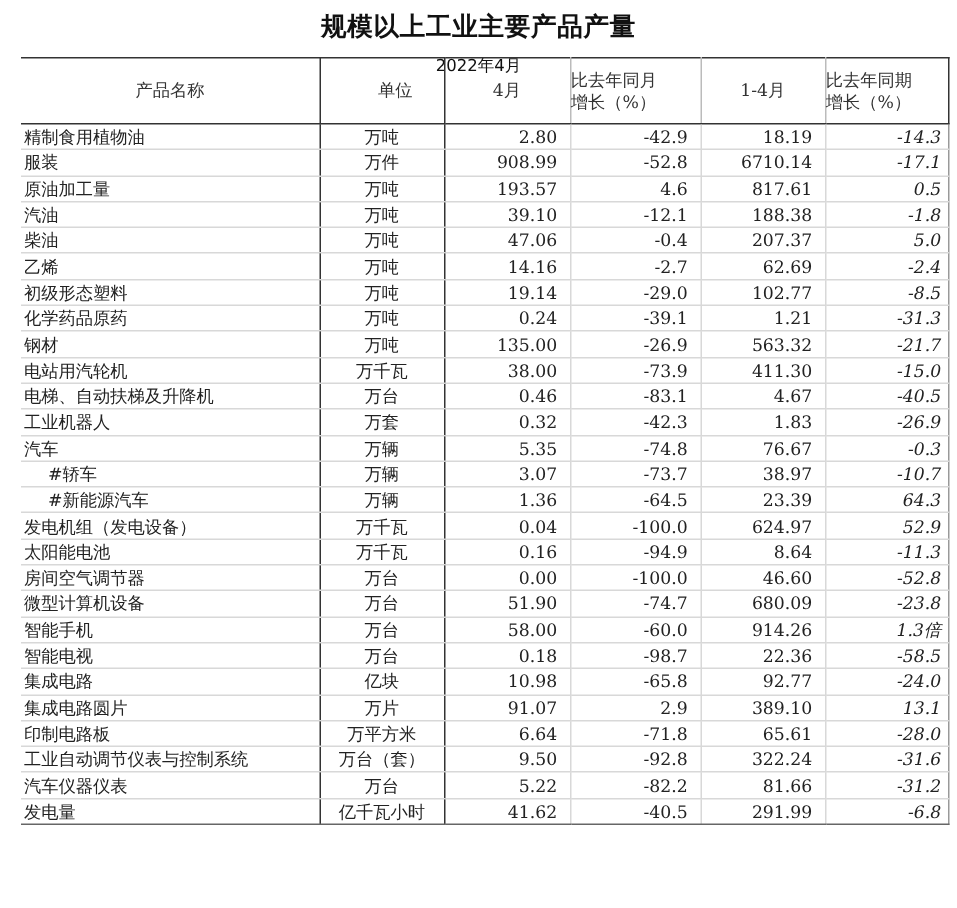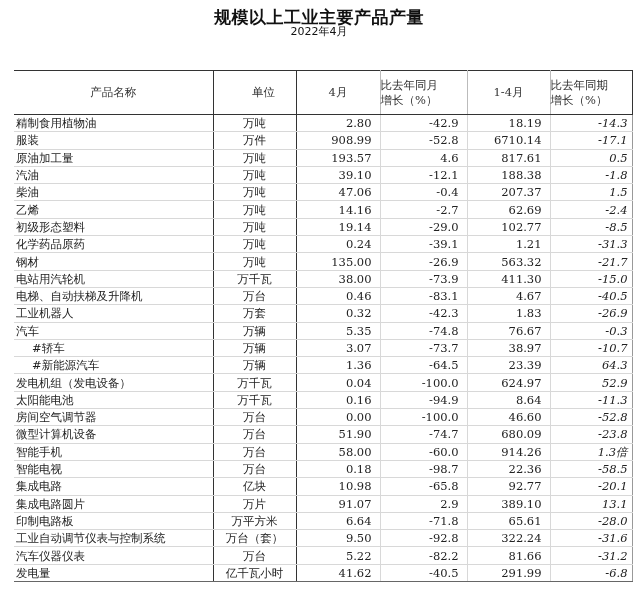--- a/index.html
+++ b/index.html
@@ -23,31 +23,31 @@
       text-align: center;
       font-family: "DejaVu Sans", "Liberation Sans", sans-serif;
       font-weight: bold;
       font-size: 17px;
       letter-spacing: 0.5px;
       color: #111;
     }
     .subtitle {
       position: absolute;
       left: 0;
-      top: 24px;
+      top: 36px;
       width: 638px;
       text-align: center;
       font-family: "DejaVu Sans", "Liberation Sans", sans-serif;
       font-size: 11px;
       color: #111;
     }
     table.data {
       position: absolute;
       left: 14px;
-      top: 70px;
+      top: 38px;
       border-collapse: collapse;
       table-layout: fixed;
       width: 618px;
       font-size: 11.5px;
     }
     table.data col.c-name { width: 199px; }
     table.data col.c-unit { width: 83px; }
     table.data col.c-m { width: 84px; }
     table.data col.c-mg { width: 87px; }
     table.data col.c-cum { width: 83px; }
@@ -160,21 +160,21 @@
     <td class="num">-12.1</td>
     <td class="num">188.38</td>
     <td class="num last">-1.8</td>
   </tr>
       <tr>
     <td class="name">柴油</td>
     <td class="unit">万吨</td>
     <td class="num">47.06</td>
     <td class="num">-0.4</td>
     <td class="num">207.37</td>
-    <td class="num last">1.5</td>
+    <td class="num last">5.0</td>
   </tr>
       <tr>
     <td class="name">乙烯</td>
     <td class="unit">万吨</td>
     <td class="num">14.16</td>
     <td class="num">-2.7</td>
     <td class="num">62.69</td>
     <td class="num last">-2.4</td>
   </tr>
       <tr>
@@ -296,21 +296,21 @@
     <td class="num">-98.7</td>
     <td class="num">22.36</td>
     <td class="num last">-58.5</td>
   </tr>
       <tr>
     <td class="name">集成电路</td>
     <td class="unit">亿块</td>
     <td class="num">10.98</td>
     <td class="num">-65.8</td>
     <td class="num">92.77</td>
-    <td class="num last">-20.1</td>
+    <td class="num last">-24.0</td>
   </tr>
       <tr>
     <td class="name">集成电路圆片</td>
     <td class="unit">万片</td>
     <td class="num">91.07</td>
     <td class="num">2.9</td>
     <td class="num">389.10</td>
     <td class="num last">13.1</td>
   </tr>
       <tr>

